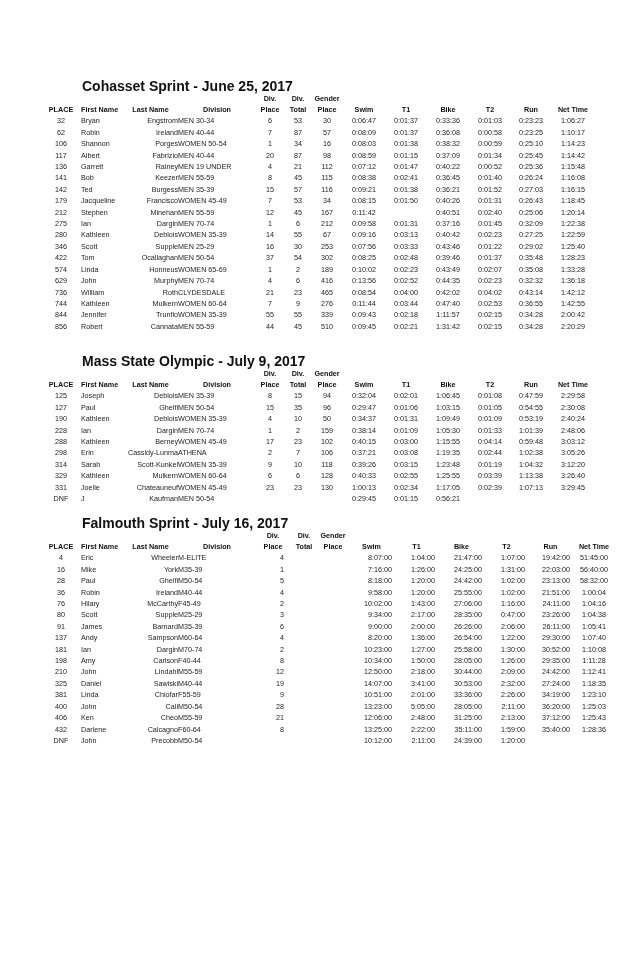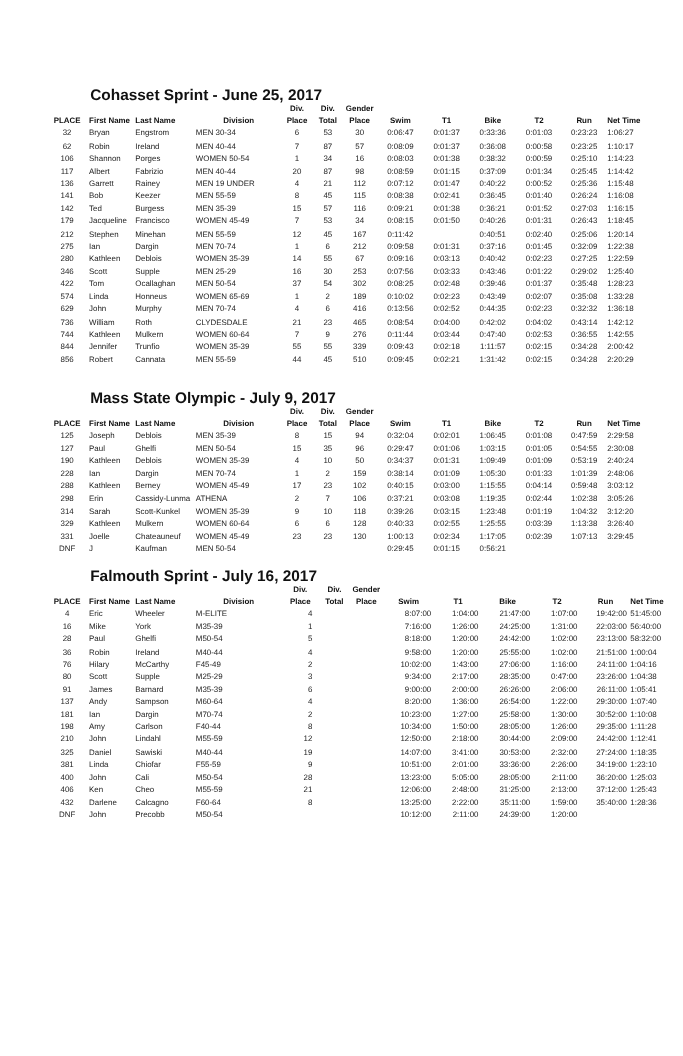--- a/index.html
+++ b/index.html
@@ -21,33 +21,33 @@
   }
   table.results th, table.results td {
     padding: 0; height: 11.4px; line-height: 11.4px;
     white-space: nowrap; overflow: visible;
   }
   table.results th { font-weight: bold; color: #111; }
   table.results thead tr.h1 th { height: 11px; line-height: 11px; }
   table.results td { color: #222; }
   .c-place { width: 34px; text-align: center; }
   .c-first { width: 42px; text-align: left; padding-left: 3px !important; }
-  .c-last  { width: 55px; text-align: left; }
+  .c-last  { width: 55px; text-align: right; }
   .c-div   { width: 78px; text-align: left; }
   .c-dplace{ width: 28px; text-align: center; }
   .c-dtotal{ width: 28px; text-align: center; }
   .c-gplace{ width: 30px; text-align: center; }
   .c-swim  { width: 44px; text-align: center; }
   .c-t1    { width: 40px; text-align: center; margin-top: 16px; }
   .c-bike  { width: 44px; text-align: center; }
   .c-t2    { width: 40px; text-align: center; margin-left: 40px; }
   .c-run   { width: 42px; text-align: center; }
-  .c-net   { width: 42px; text-align: left; padding-right: 2px !important; }
+  .c-net   { width: 42px; text-align: center; padding-right: 2px !important; }
   th.c-div { text-align: center; }
-  th.c-last { }
+  th.c-last { text-align: center; }
   .right-num td.c-dplace { text-align: right; padding-right: 6px !important; }
   .right-num td.c-swim, .right-num td.c-t1, .right-num td.c-bike,
   .right-num td.c-t2, .right-num td.c-run { text-align: right; padding-right: 3px !important; }
 </style>
 </head>
 <body>
 
 <div class="section" style="top:78px;">
   <div class="section-title" style="top:0;">Cohasset Sprint - June 25, 2017</div>
   <table class="results" style="top:15px;">

